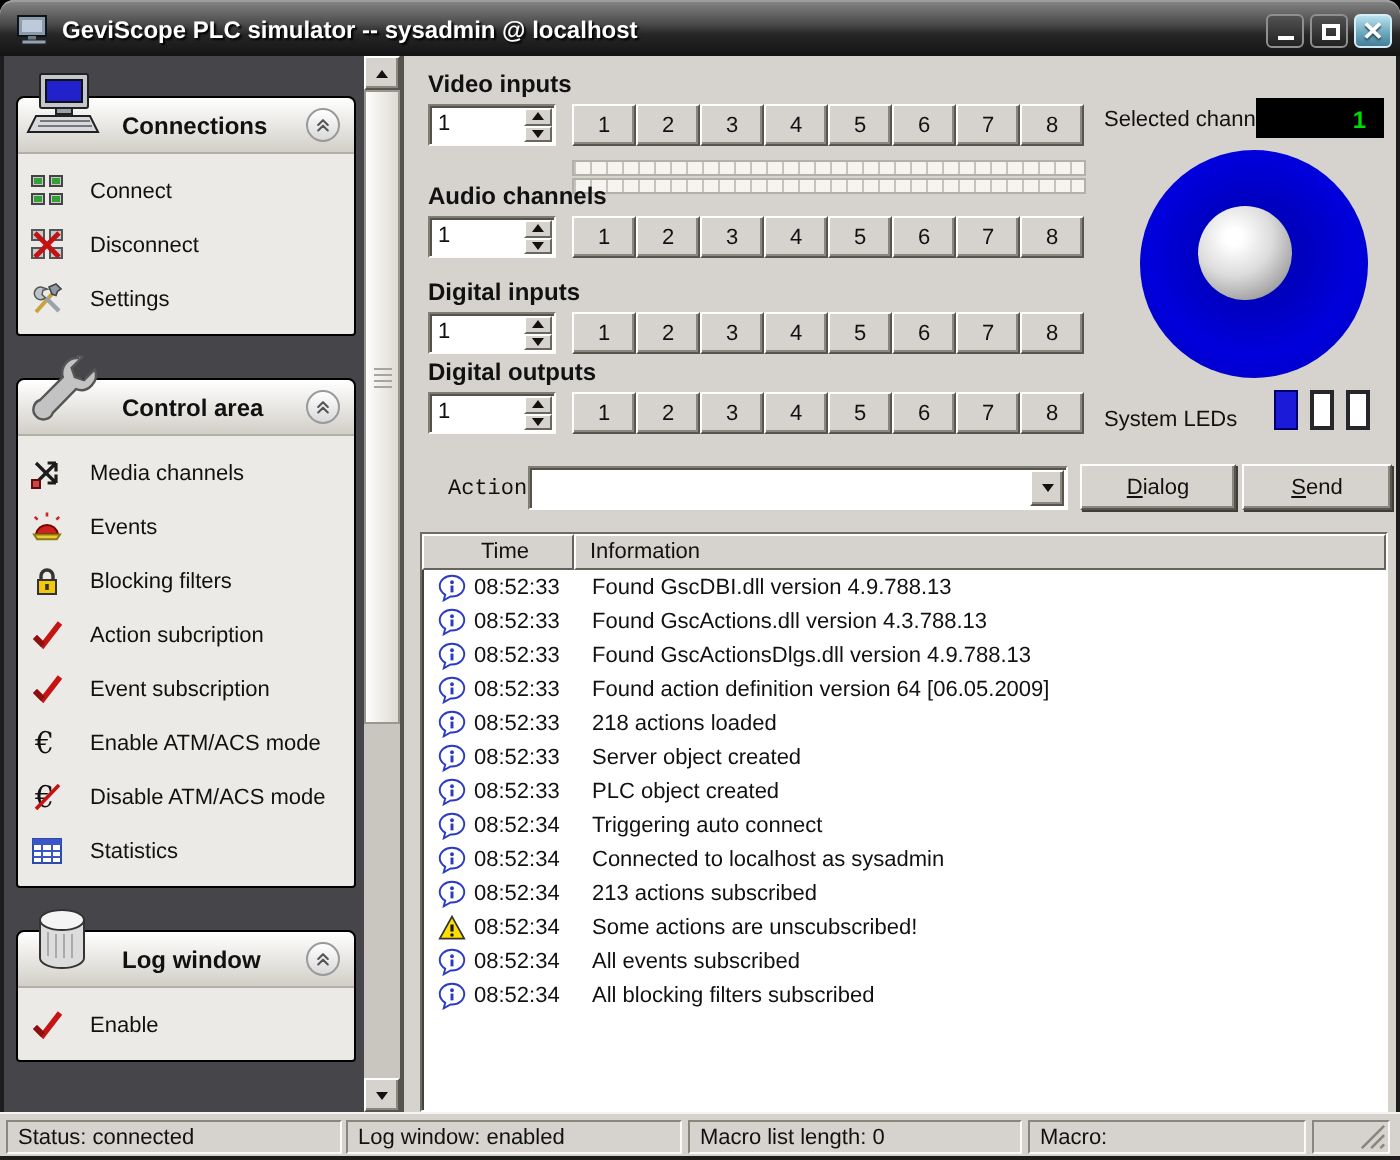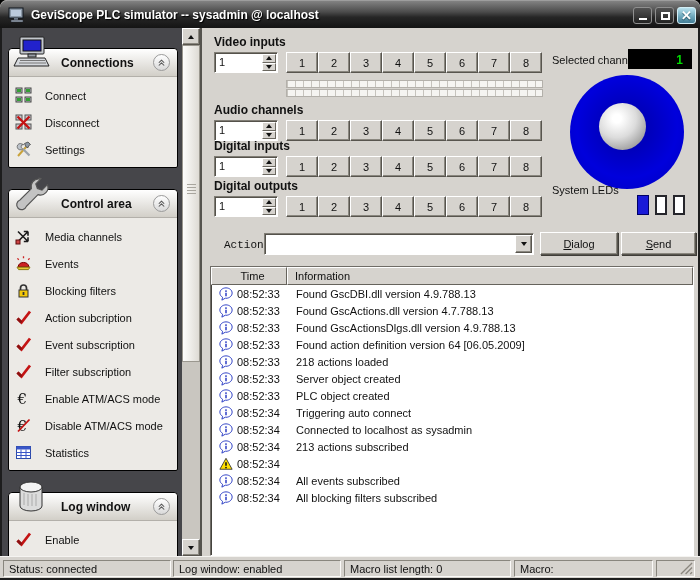--- a/index.html
+++ b/index.html
@@ -77,21 +77,21 @@
 
   #sel-label{position:absolute;left:350px;top:26px;white-space:nowrap;}
   #sel-display{position:absolute;left:426px;top:21px;width:64px;height:20px;background:#000;color:#00dd00;
     font-weight:bold;font-size:12px;text-align:right;padding:4px 9px 0 0;}
 
   #joystick{position:absolute;left:368px;top:47px;width:114px;height:114px;border-radius:50%;
     background:radial-gradient(circle at 50% 46%, #0000bd 28%, #0000dc 60%, #0000cc 78%, #000086 97%);}
   #joy-ball{position:absolute;left:29px;top:28px;width:47px;height:47px;border-radius:50%;
     background:radial-gradient(circle at 38% 33%, #ffffff 10%, #dcdcdc 45%, #8d8d8d 88%);}
 
-  #leds-label{position:absolute;left:350px;top:156px;white-space:nowrap;text-align:right;}
+  #leds-label{position:absolute;left:350px;top:176px;white-space:nowrap;text-align:right;}
   .led{position:absolute;top:167px;width:12px;height:20px;}
 
   #action-label{position:absolute;left:22px;top:211px;font-family:Liberation Mono, monospace;}
   #action-combo{position:absolute;left:62px;top:205px;width:270px;height:22px;background:#fff;border:1px solid;
     border-color:#807d75 #fff #fff #807d75;box-shadow:inset 1px 1px 0 #55524b;}
   .combo-val{display:block;padding:4px;}
   .combo-btn{position:absolute;right:1px;top:1px;width:17px;height:18px;background:#d6d3ce;border:1px solid;
     border-color:#fff #58554e #58554e #fff;box-shadow:inset -1px -1px 0 #8a877f;display:flex;align-items:center;justify-content:center;}
   .push-btn{position:absolute;height:23px;background:#d6d3ce;border:1px solid;border-color:#fff #58554e #58554e #fff;
     box-shadow:inset -1px -1px 0 #8a877f, 1px 1px 0 #3f3d38;font-size:11px;font-family:inherit;color:#111;padding:0;text-align:center;}
@@ -233,27 +233,20 @@
             </div>
             <div class="s-item">
               <span class="icn"><svg viewBox="0 0 17 17">
                   <path d="M2.5 9.5 L6.5 13.5 L15 2.5" fill="none" stroke="#c41414" stroke-width="2.8"></path>
                   <path d="M2.5 9.5 L6.5 13.5" stroke="#8c1010" stroke-width="2.8"></path>
                 </svg></span>
               <span class="s-item-label">Event subscription</span>
             </div>
             <div class="s-item">
               <span class="icn"><svg viewBox="0 0 17 17">
-                  <path d="M2.5 9.5 L6.5 13.5 L15 2.5" fill="none" stroke="#c41414" stroke-width="2.8"></path>
-                  <path d="M2.5 9.5 L6.5 13.5" stroke="#8c1010" stroke-width="2.8"></path>
-                </svg></span>
-              <span class="s-item-label">Filter subscription</span>
-            </div>
-            <div class="s-item">
-              <span class="icn"><svg viewBox="0 0 17 17">
                   <text x="2.5" y="13.5" font-size="15" fill="#111" font-family="DejaVu Serif,serif">€</text>
                 </svg></span>
               <span class="s-item-label">Enable ATM/ACS mode</span>
             </div>
             <div class="s-item">
               <span class="icn"><svg viewBox="0 0 17 17">
                   <text x="2.5" y="13.5" font-size="15" fill="#111" font-family="DejaVu Serif,serif">€</text>
                   <path d="M3 14.5 L14.5 2.5" stroke="#c41212" stroke-width="1.8"></path>
                 </svg></span>
               <span class="s-item-label">Disable ATM/ACS mode</span>
@@ -344,21 +337,21 @@
             <span class="log-time">08:52:33</span>
             <span class="log-text">Found GscDBI.dll version 4.9.788.13</span>
           </div>
           <div class="log-row">
             <span class="icn log-icn"><svg viewBox="0 0 16 16">
                 <path d="M8 1 C4.1 1 1 3.6 1 6.9 c0 2 1.2 3.8 3.1 4.9 L3.3 15 7.2 12.8 c.3 0 .5 .1 .8 .1 3.9 0 7 -2.7 7 -6 S11.9 1 8 1 z" fill="#fff" stroke="#2b3cc4" stroke-width="1.1"></path>
                 <circle cx="8" cy="4.7" r="1.1" fill="#2b3cc4"></circle>
                 <path d="M8 6.6 v3.9" stroke="#2b3cc4" stroke-width="1.7"></path>
               </svg></span>
             <span class="log-time">08:52:33</span>
-            <span class="log-text">Found GscActions.dll version 4.7.788.13</span>
+            <span class="log-text">Found GscActions.dll version 4.3.788.13</span>
           </div>
           <div class="log-row">
             <span class="icn log-icn"><svg viewBox="0 0 16 16">
                 <path d="M8 1 C4.1 1 1 3.6 1 6.9 c0 2 1.2 3.8 3.1 4.9 L3.3 15 7.2 12.8 c.3 0 .5 .1 .8 .1 3.9 0 7 -2.7 7 -6 S11.9 1 8 1 z" fill="#fff" stroke="#2b3cc4" stroke-width="1.1"></path>
                 <circle cx="8" cy="4.7" r="1.1" fill="#2b3cc4"></circle>
                 <path d="M8 6.6 v3.9" stroke="#2b3cc4" stroke-width="1.7"></path>
               </svg></span>
             <span class="log-time">08:52:33</span>
             <span class="log-text">Found GscActionsDlgs.dll version 4.9.788.13</span>
           </div>
@@ -425,20 +418,21 @@
             <span class="log-time">08:52:34</span>
             <span class="log-text">213 actions subscribed</span>
           </div>
           <div class="log-row">
             <span class="icn log-icn"><svg viewBox="0 0 16 16">
                 <path d="M8 1.5 L15 14 H1 Z" fill="#ffdf00" stroke="#333"></path>
                 <path d="M8 6 v4" stroke="#111" stroke-width="1.8"></path>
                 <circle cx="8" cy="12" r="1" fill="#111"></circle>
               </svg></span>
             <span class="log-time">08:52:34</span>
+            <span class="log-text">Some actions are unscubscribed!</span>
           </div>
           <div class="log-row">
             <span class="icn log-icn"><svg viewBox="0 0 16 16">
                 <path d="M8 1 C4.1 1 1 3.6 1 6.9 c0 2 1.2 3.8 3.1 4.9 L3.3 15 7.2 12.8 c.3 0 .5 .1 .8 .1 3.9 0 7 -2.7 7 -6 S11.9 1 8 1 z" fill="#fff" stroke="#2b3cc4" stroke-width="1.1"></path>
                 <circle cx="8" cy="4.7" r="1.1" fill="#2b3cc4"></circle>
                 <path d="M8 6.6 v3.9" stroke="#2b3cc4" stroke-width="1.7"></path>
               </svg></span>
             <span class="log-time">08:52:34</span>
             <span class="log-text">All events subscribed</span>
           </div>
@@ -470,21 +464,21 @@
           <button class="chan-btn">1</button>
           <button class="chan-btn">2</button>
           <button class="chan-btn">3</button>
           <button class="chan-btn">4</button>
           <button class="chan-btn">5</button>
           <button class="chan-btn">6</button>
           <button class="chan-btn">7</button>
           <button class="chan-btn">8</button>
         </div>
       </div>
-      <div class="group" style="top: 75px;">
+      <div class="group" style="top: 63px;">
         <div class="group-label">Audio channels</div>
         <div class="group-row">
           <div class="spinner">
             <span class="spin-val">1</span>
             <div class="spin-btns">
               <div class="spin-b">
                 <i class="tri-up"></i>
               </div>
               <div class="spin-b">
                 <i class="tri-dn"></i>

